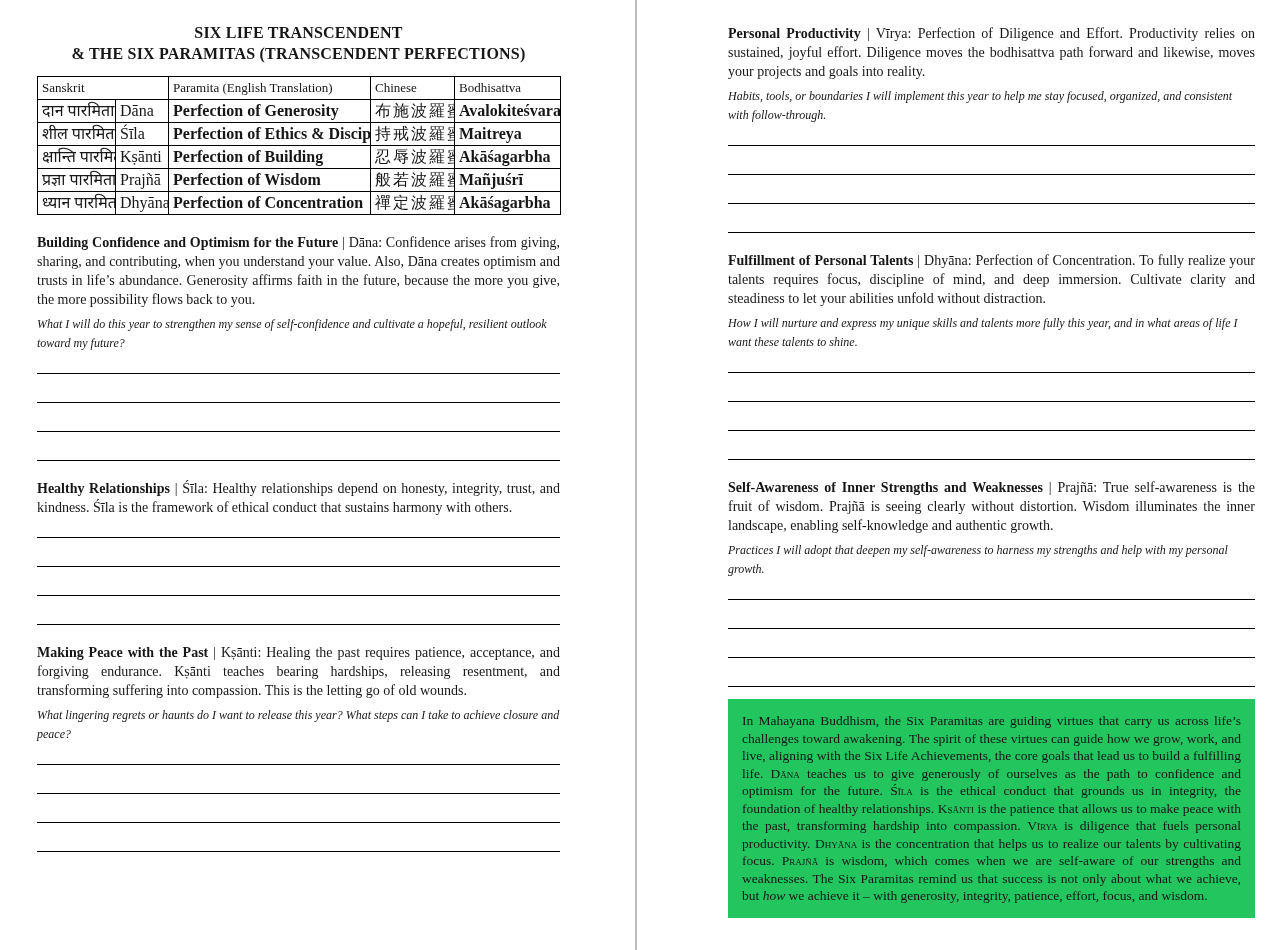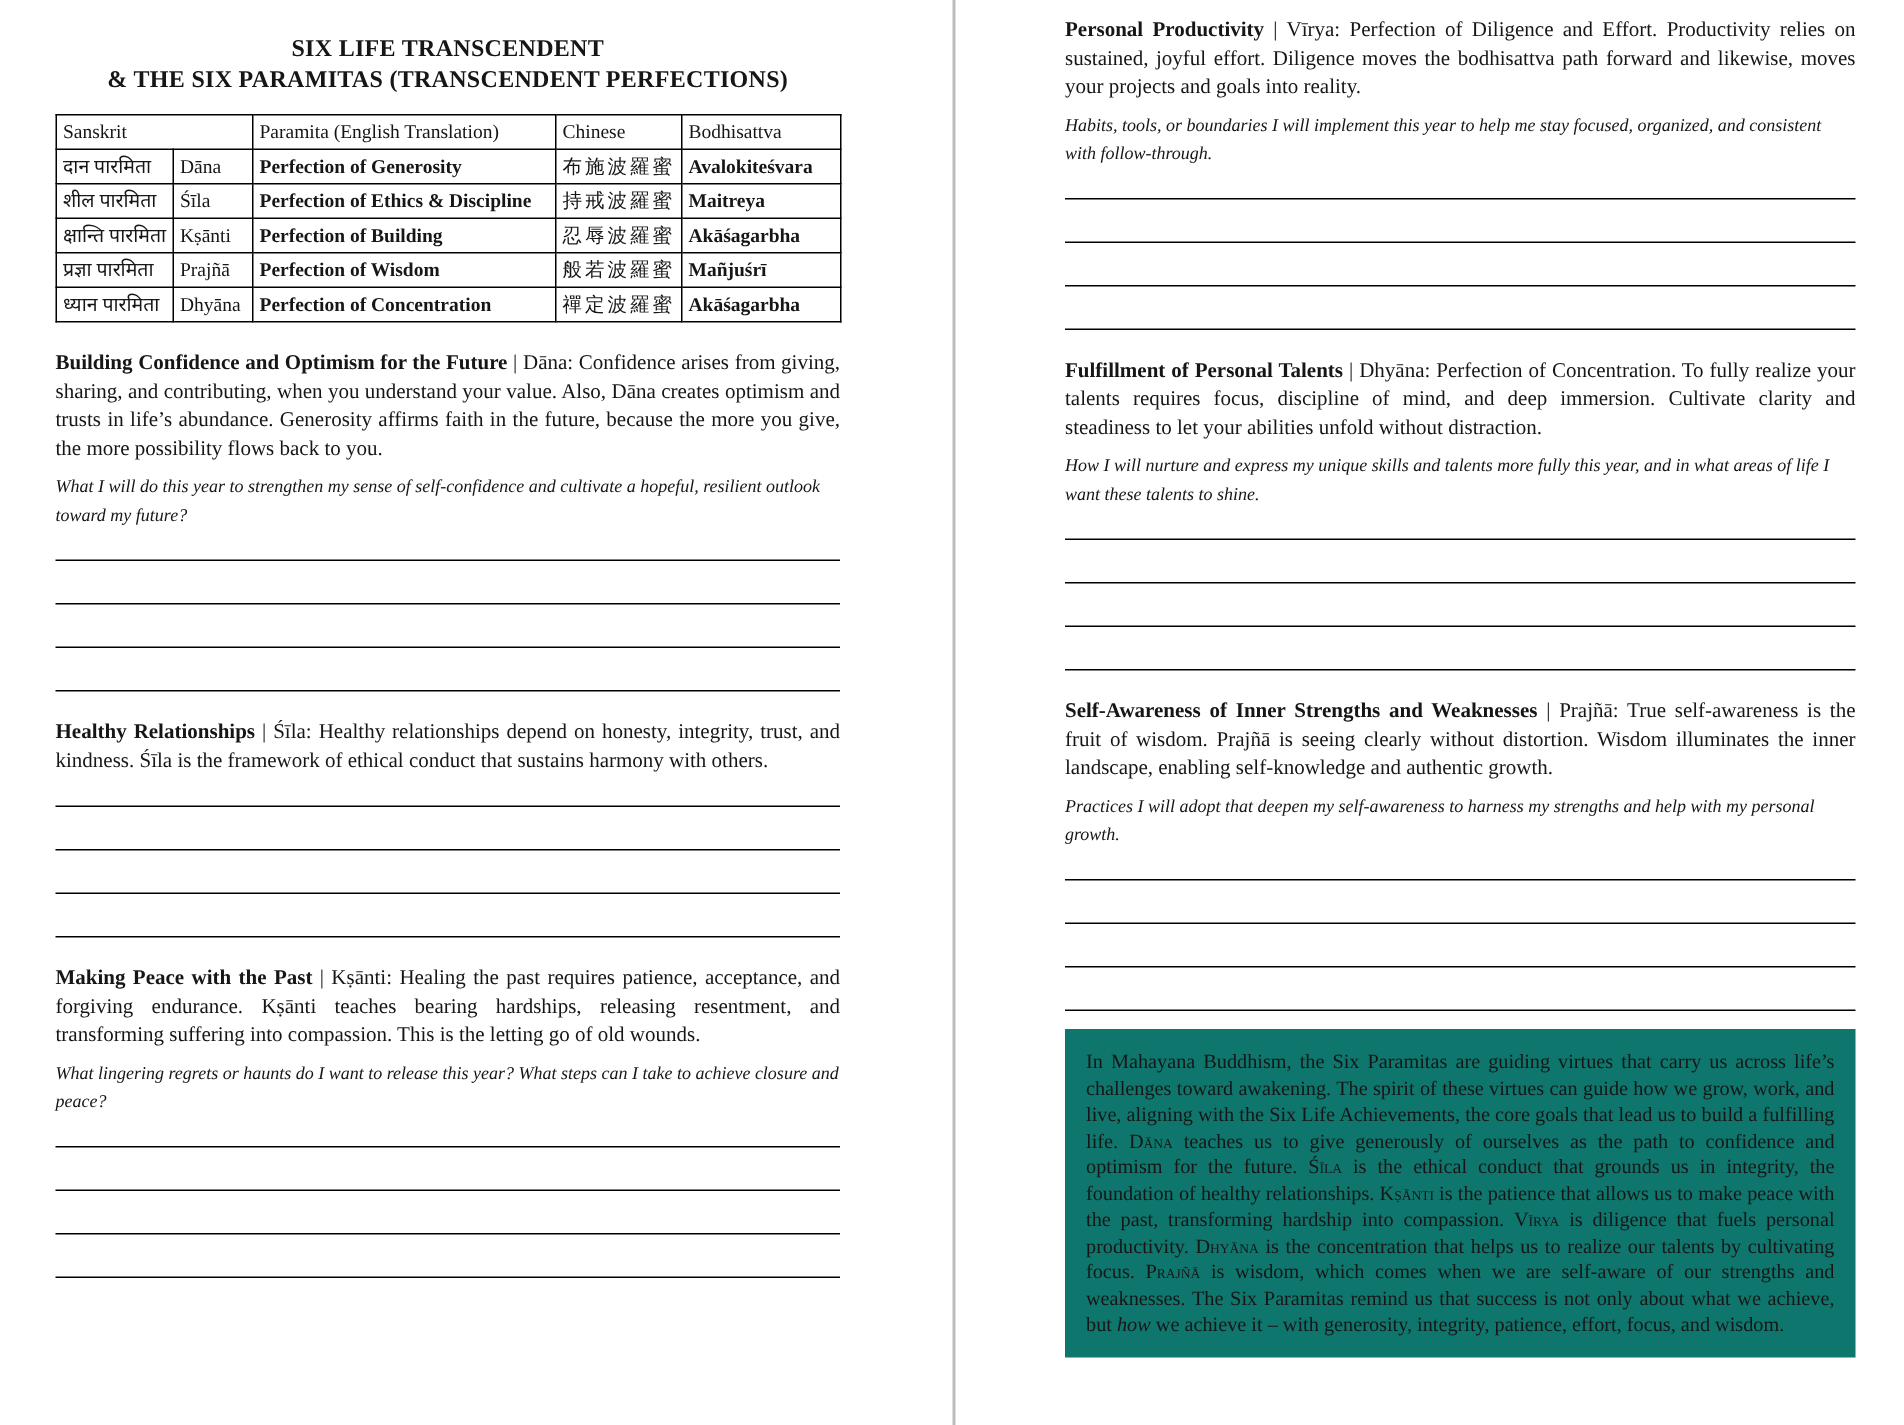--- a/index.html
+++ b/index.html
@@ -1,42 +1,42 @@
 <!DOCTYPE html>
 <html><head>
 <meta charset="utf-8">
 <style>
   html,body{margin:0;padding:0;background:#ffffff;}
   body{width:1269px;height:950px;position:relative;overflow:hidden;
        font-family:"Liberation Serif", serif;color:#161616;}
   .page{position:absolute;top:0;}
   .page-left{left:37px;width:523px;padding-top:22px;}
-  .page-right{left:710px;width:527px;padding-top:11px;}
+  .page-right{left:728px;width:527px;padding-top:24px;}
   .gutter{position:absolute;left:635px;top:0;width:2px;height:950px;background:#bdbdbd;}
 
   .doc-title{margin:0;font-weight:bold;font-size:16px;line-height:21px;text-align:center;letter-spacing:.2px;}
 
   table{margin-top:12px;border-collapse:collapse;table-layout:fixed;width:523px;}
-  th,td{border:1px solid #000;font-size:13px;font-weight:normal;text-align:left;
+  th,td{border:1px solid #000;font-size:16px;font-weight:normal;text-align:left;
         padding:3px 4px;line-height:16px;overflow:hidden;white-space:nowrap;}
   th{font-size:13px;}
   .col-dev{width:78px;}  .col-rom{width:53px;}  .col-eng{width:202px;}
   .col-chi{width:84px;}  .col-bod{width:106px;}
   td.c-eng,td.c-bod{font-weight:bold;}
   td.c-chi{letter-spacing:2px;}
 
   .section{margin-top:18px;}
   p{margin:0;}
   .para{font-size:14px;line-height:19px;text-align:justify;}
   .h{font-weight:bold;}
   .prompt{margin-top:6px;font-style:italic;font-size:12px;line-height:19px;text-align:left;}
   .lines{margin-top:-8px;}
   .wline{height:28px;border-bottom:1px solid #000;}
 
-  .summary-box{margin-top:12px;background:#0f766e;padding:13px 14px;}
+  .summary-box{margin-top:12px;background:#22c55e;padding:13px 14px;}
   .summary{font-size:13.5px;line-height:17.5px;text-align:justify;}
   .sc{font-variant:small-caps;}
   .it{font-style:italic;}
 </style>
 </head>
 <body>
 
 <div class="gutter"></div>
 
 <div class="page page-left">

